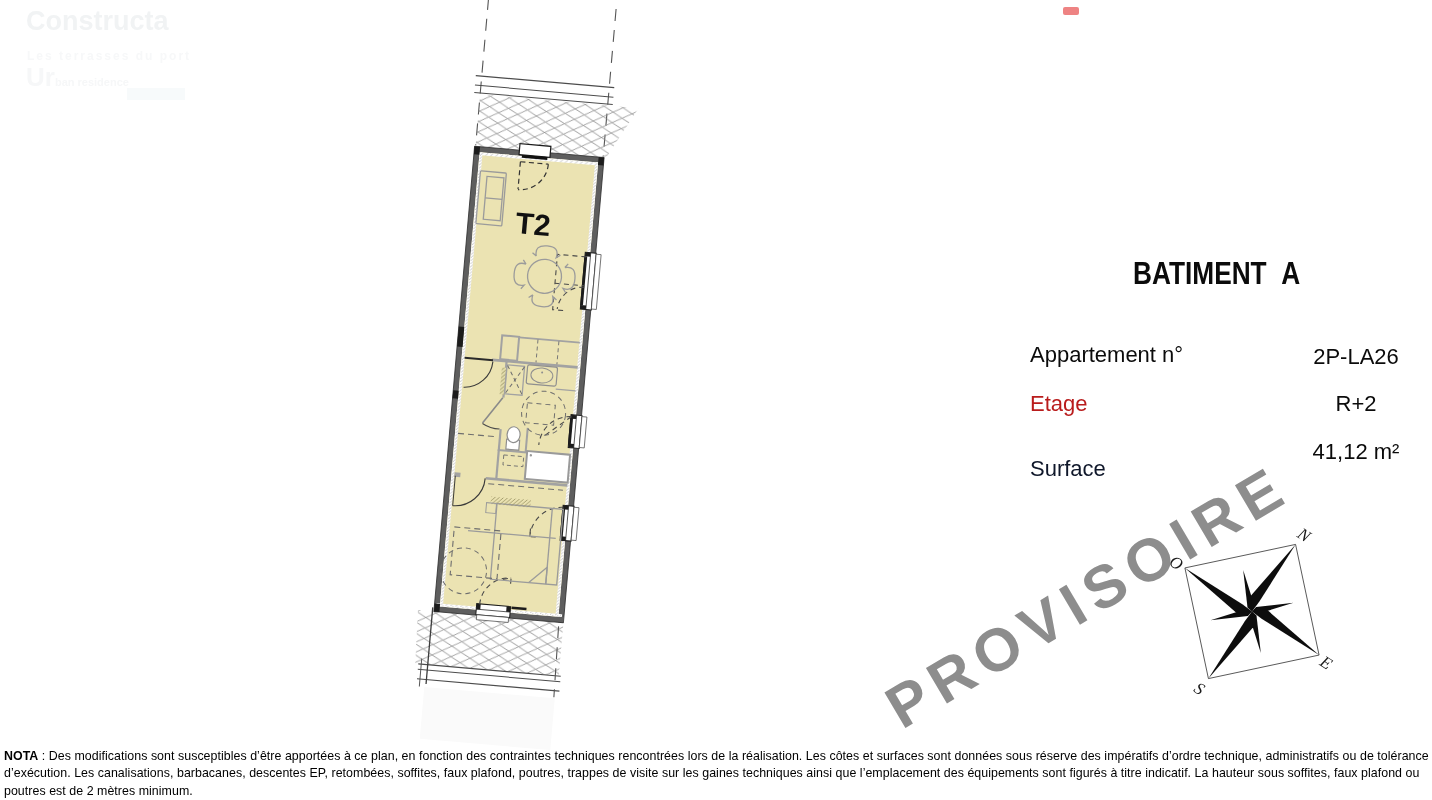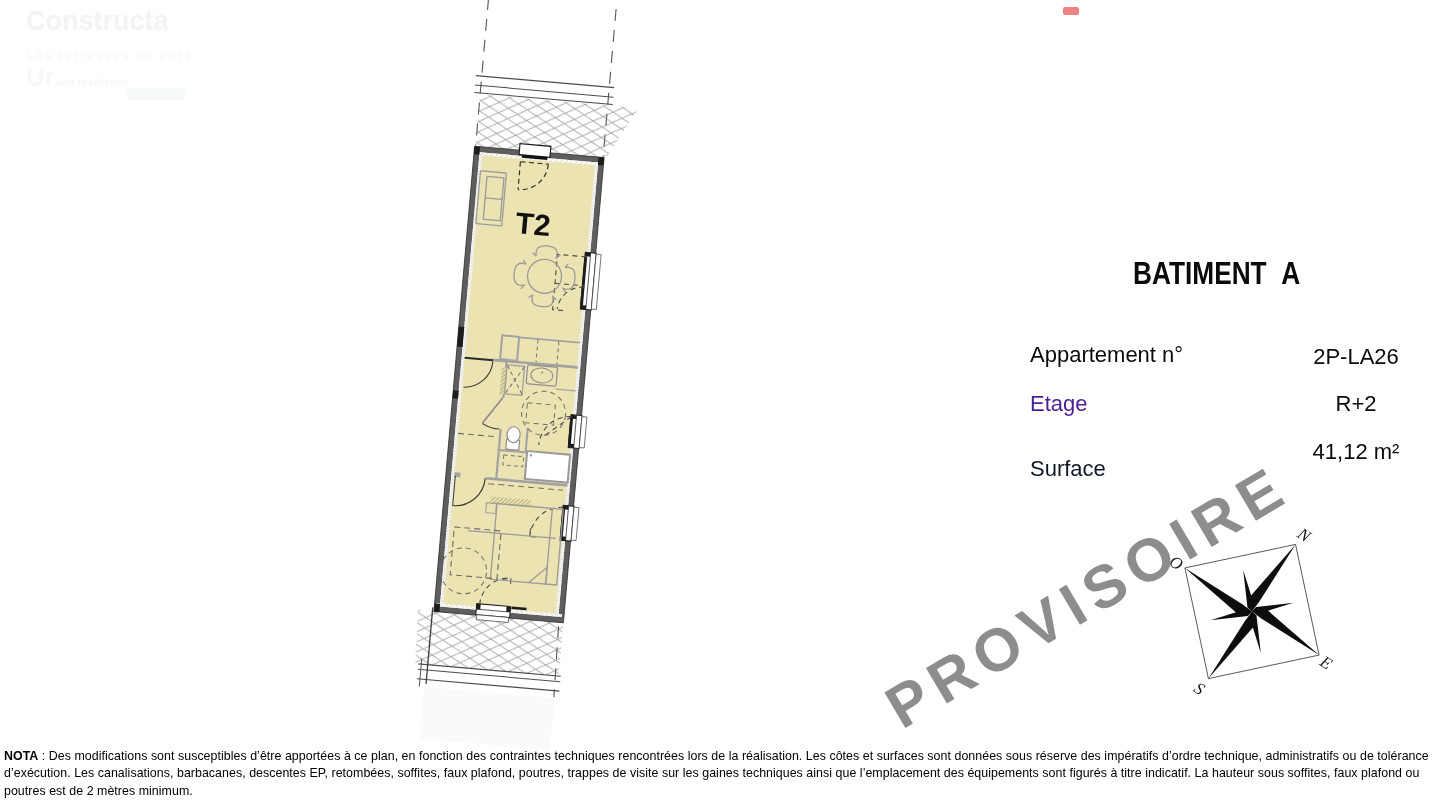--- a/index.html
+++ b/index.html
@@ -297,21 +297,21 @@
 </g>
 
 <text x="0" y="0" transform="translate(902 730) rotate(-30.6)" font-family="Liberation Sans, sans-serif" font-size="60" font-weight="bold" fill="#8d8d8d" letter-spacing="8.2">PROVISOIRE</text>
 </svg>
 
 <div class="abs" style="left:1133px;top:255px;font-size:32px;font-weight:bold;color:#0b0b0b;transform:scaleX(0.82);transform-origin:0 0;">BATIMENT&nbsp;&nbsp;A</div>
 
 <div class="abs" style="left:1030px;top:342px;font-size:22px;color:#0b0b0b;text-align:center;">Appartement n°</div>
 <div class="abs" style="left:1256px;top:344px;width:200px;text-align:center;font-size:22px;color:#0b0b0b;">2P-LA26</div>
 
-<div class="abs" style="left:1030px;top:390.5px;font-size:22px;color:#4c1d95;">Etage</div>
+<div class="abs" style="left:1030px;top:390.5px;font-size:22px;color:#b91c1c;">Etage</div>
 <div class="abs" style="left:1256px;top:391px;width:200px;text-align:center;font-size:22px;color:#0b0b0b;">R+2</div>
 
 <div class="abs" style="left:1030px;top:439px;font-size:22px;color:#0f172a;margin-top:17px;">Surface</div>
 <div class="abs" style="left:1256px;top:439px;width:200px;text-align:center;font-size:22px;color:#0b0b0b;">41,12 m²</div>
 
 <div class="abs" style="left:4px;top:748px;width:1432px;font-size:12.4px;line-height:17.4px;letter-spacing:0.045px;color:#000;white-space:nowrap;">
 <span style="font-weight:bold;">NOTA</span> : Des modifications sont susceptibles d’être apportées à ce plan, en fonction des contraintes techniques rencontrées lors de la réalisation. Les côtes et surfaces sont données sous réserve des impératifs d’ordre technique, administratifs ou de tolérance<br>
 d’exécution. Les canalisations, barbacanes, descentes EP, retombées, soffites, faux plafond, poutres, trappes de visite sur les gaines techniques ainsi que l’emplacement des équipements sont figurés à titre indicatif. La hauteur sous soffites, faux plafond ou<br>
 poutres est de 2 mètres minimum.
 </div>

